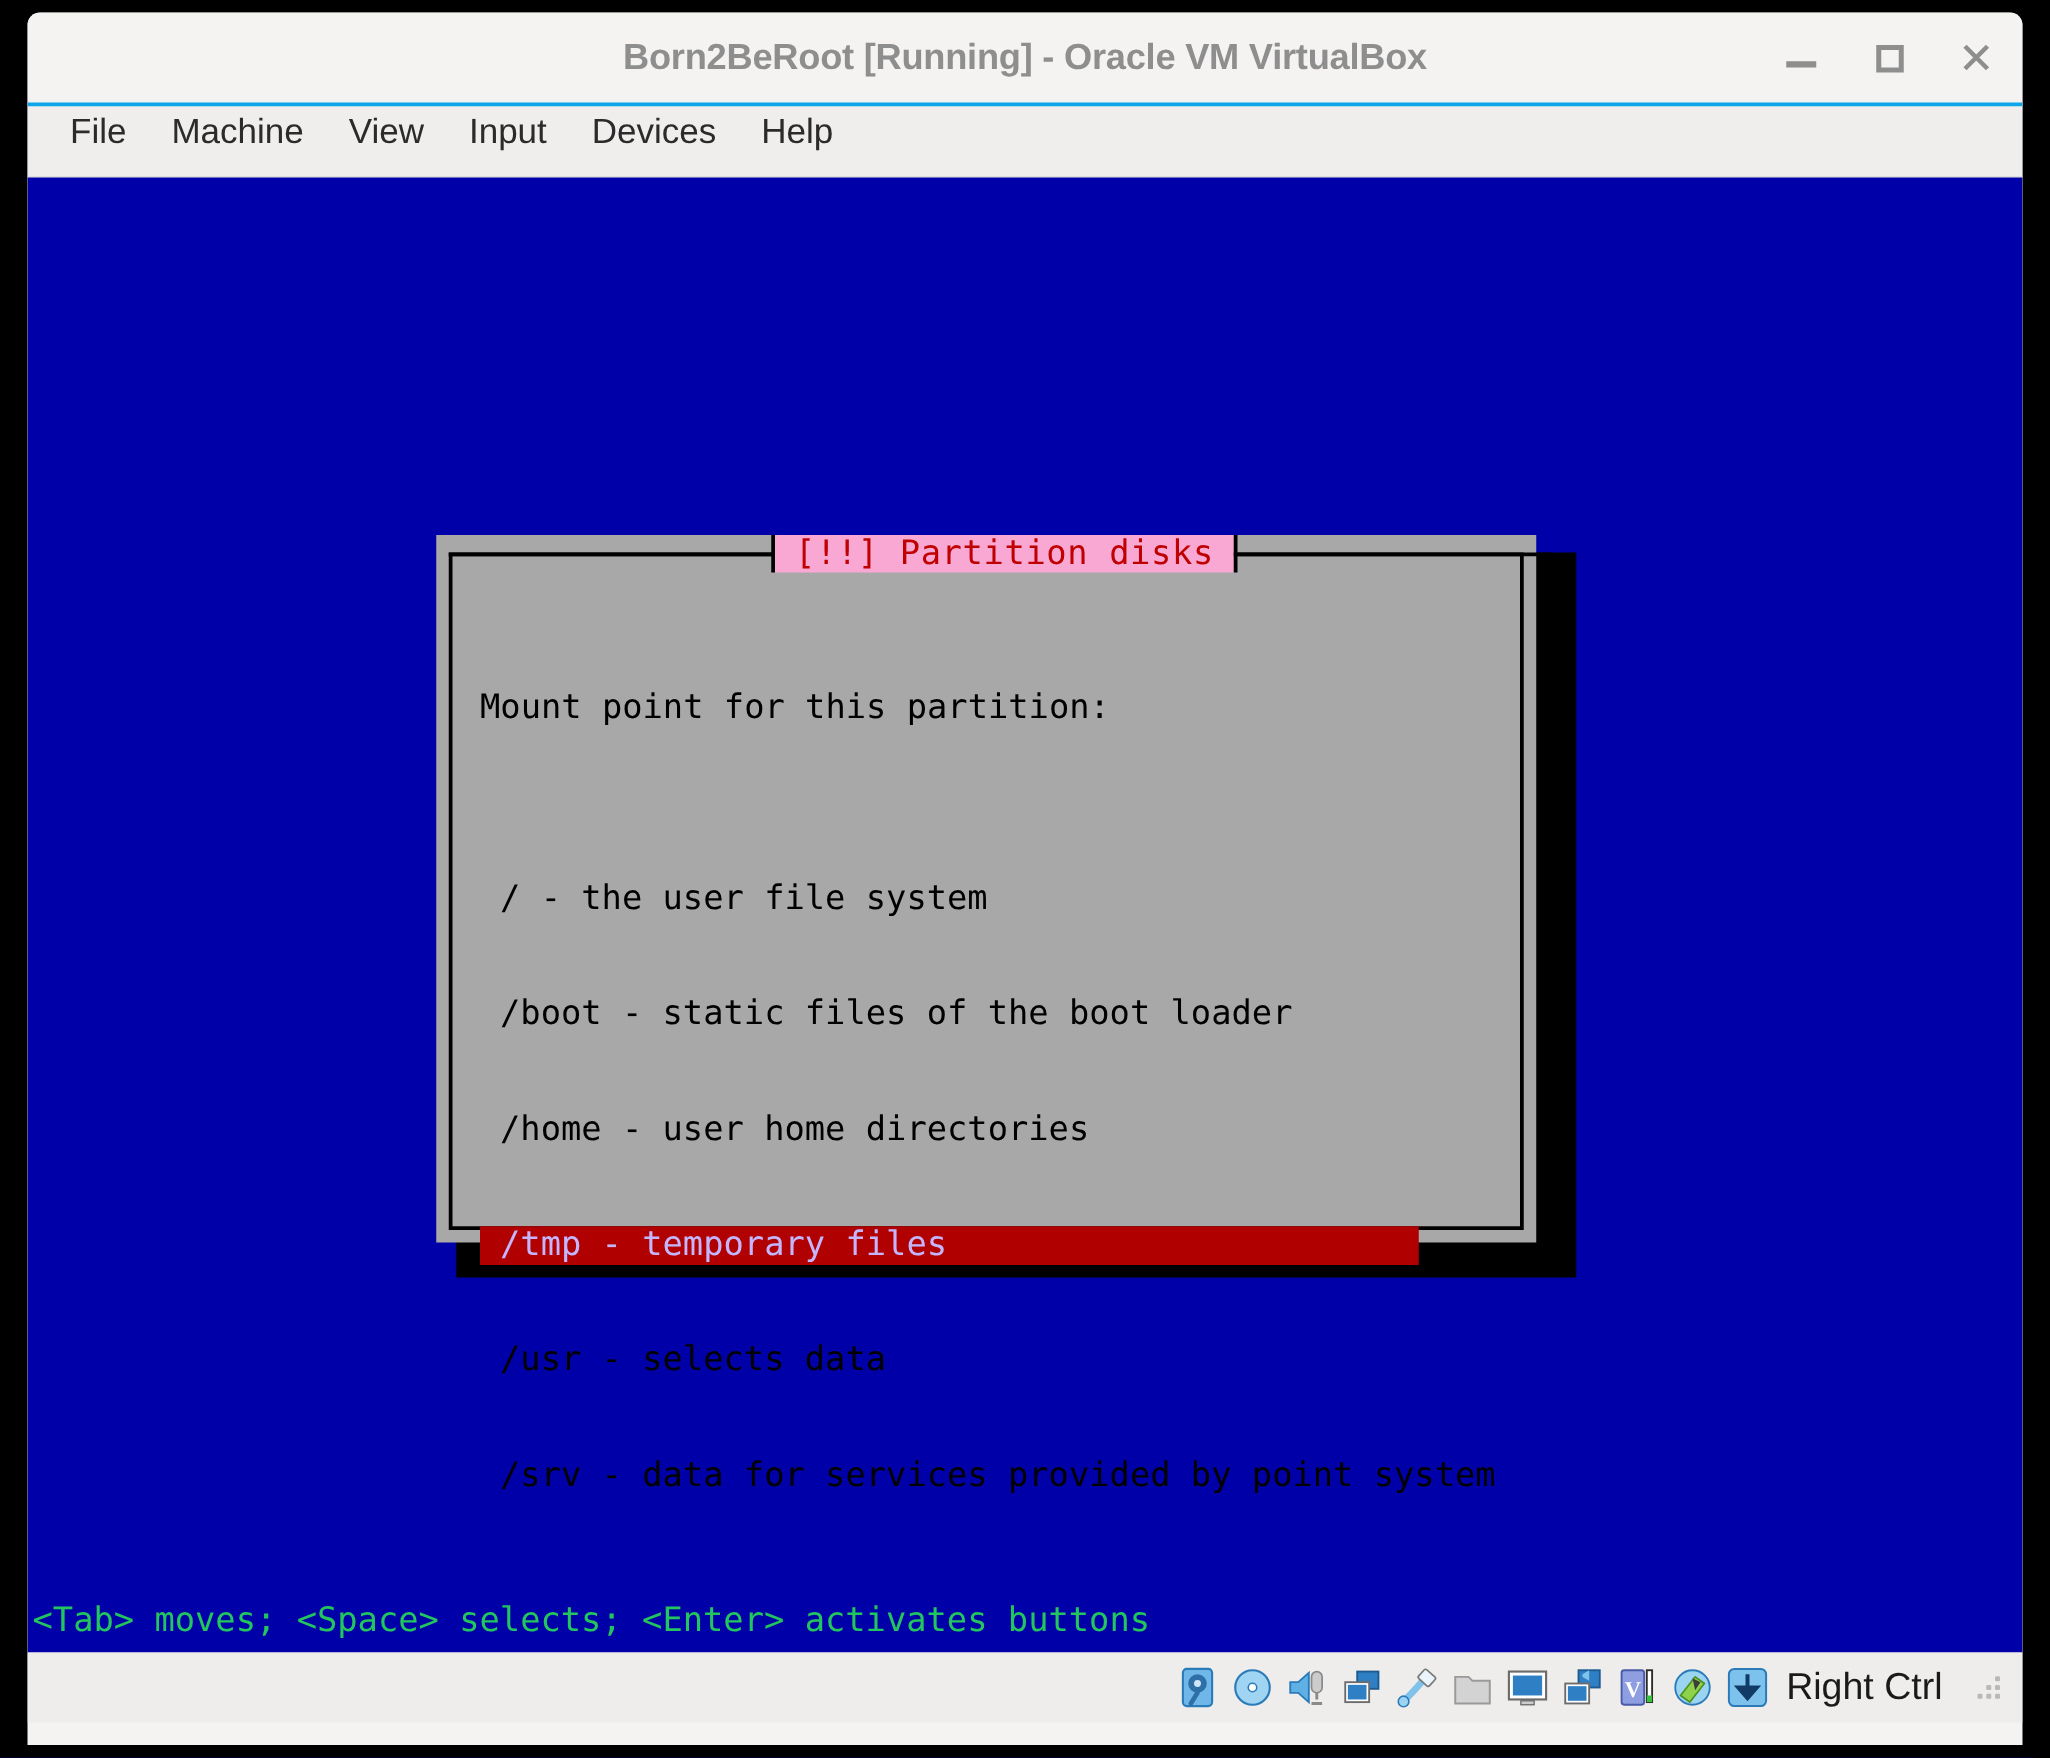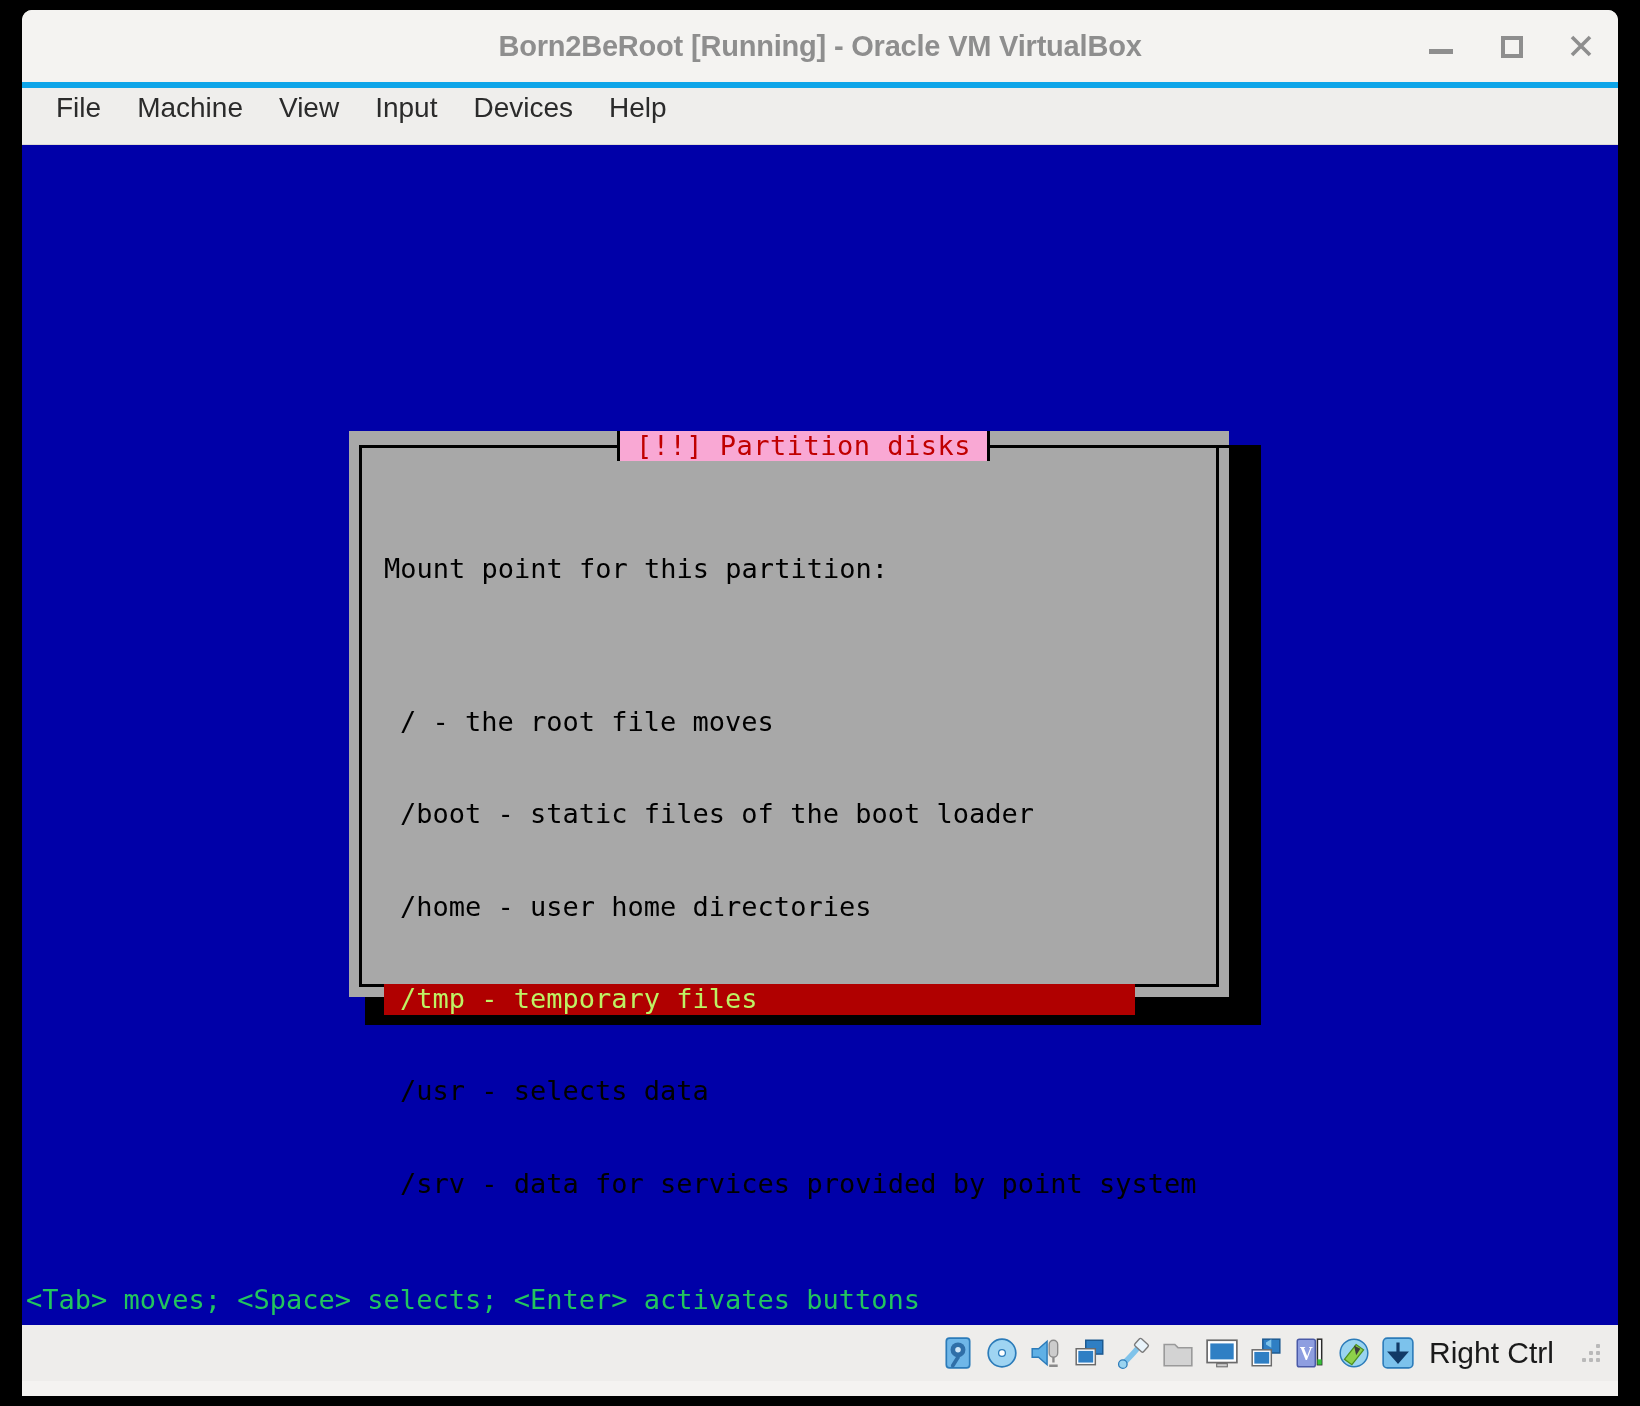--- a/index.html
+++ b/index.html
@@ -6,21 +6,21 @@
   body{width:1640px;height:1406px;overflow:hidden;font-family:"Liberation Sans",sans-serif;}
 
   .vbox-window{
     position:absolute;left:22px;top:10px;width:1596px;height:1386px;
     background:#f4f3f1;border-radius:10px 10px 0 0;overflow:hidden;
   }
 
   
   .titlebar{
     position:relative;height:72px;background:#f4f3f1;
-    border-bottom:6px solid #0ea5e9;
+    border-bottom:3px solid #0ea5e9;
   }
   .title-text{
     position:absolute;left:0;right:0;top:0;height:72px;
     display:flex;align-items:center;justify-content:center;
     font-size:29px;color:#8e8e8e;font-weight:bold;letter-spacing:-0.2px;
   }
   .wbtns{position:absolute;right:24px;top:0;height:72px;display:flex;align-items:center;gap:44px;}
   .wbtn{width:26px;height:26px;position:relative;cursor:default;}
   .wbtn.min::after{content:"";position:absolute;left:1px;top:16px;width:24px;height:5px;background:#8e8e8e;}
   .wbtn.max::after{content:"";position:absolute;left:3px;top:3px;width:14px;height:14px;border:4px solid #8e8e8e;}
@@ -68,21 +68,21 @@
     padding:0 16px;background:#f9a8d4;line-height:30px;
   }
 
   .dlg-body{
     position:absolute;left:0;top:0;right:0;bottom:0;
     padding:44px 0 0 22px;color:#000;font-size:27px;line-height:30.8px;
     white-space:pre;
   }
   .prompt{margin-bottom:30px;}
   .opt{padding-left:16px;white-space:pre;}
-  .opt.sel{background:#b00000;color:#bef264;width:735px;}
+  .opt.sel{background:#b00000;color:#c4b5fd;width:735px;}
 
   
   .helpline{
     position:absolute;left:0;bottom:10px;width:100%;
     color:#22c55e;font-family:"DejaVu Sans Mono","Liberation Mono",monospace;
     font-size:27px;white-space:pre;padding-left:4px;
   }
 
   
   .statusbar{
@@ -125,21 +125,21 @@
 
   <div class="vmscreen">
 
     <div class="dlg-shadow"></div>
 
     <div class="dlg">
       <div class="dlg-inner">
         <div class="dlg-body">
           <div class="prompt">Mount point for this partition:</div>
 
-          <div class="opt">/ - the root file moves</div>
+          <div class="opt">/ - the user file system</div>
           <div class="opt">/boot - static files of the boot loader</div>
           <div class="opt">/home - user home directories</div>
           <div class="opt sel">/tmp - temporary files</div>
           <div class="opt">/usr - selects data</div>
           <div class="opt">/srv - data for services provided by point system</div>
           
           
           
           
 

